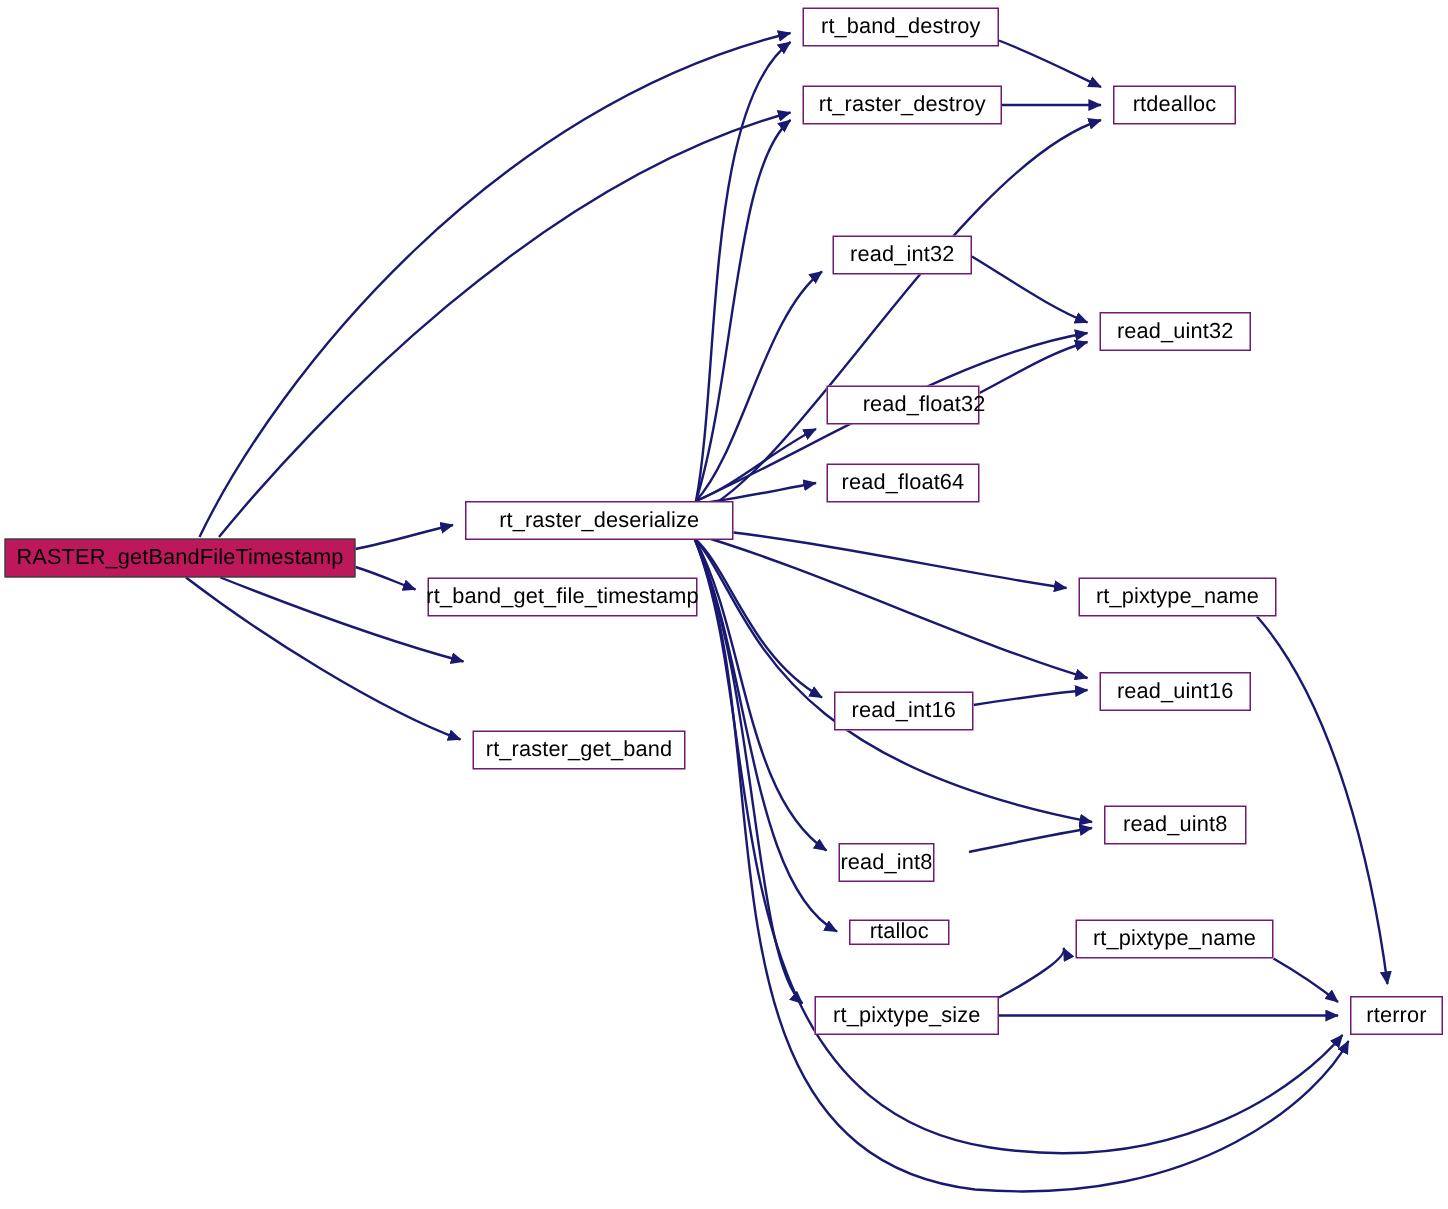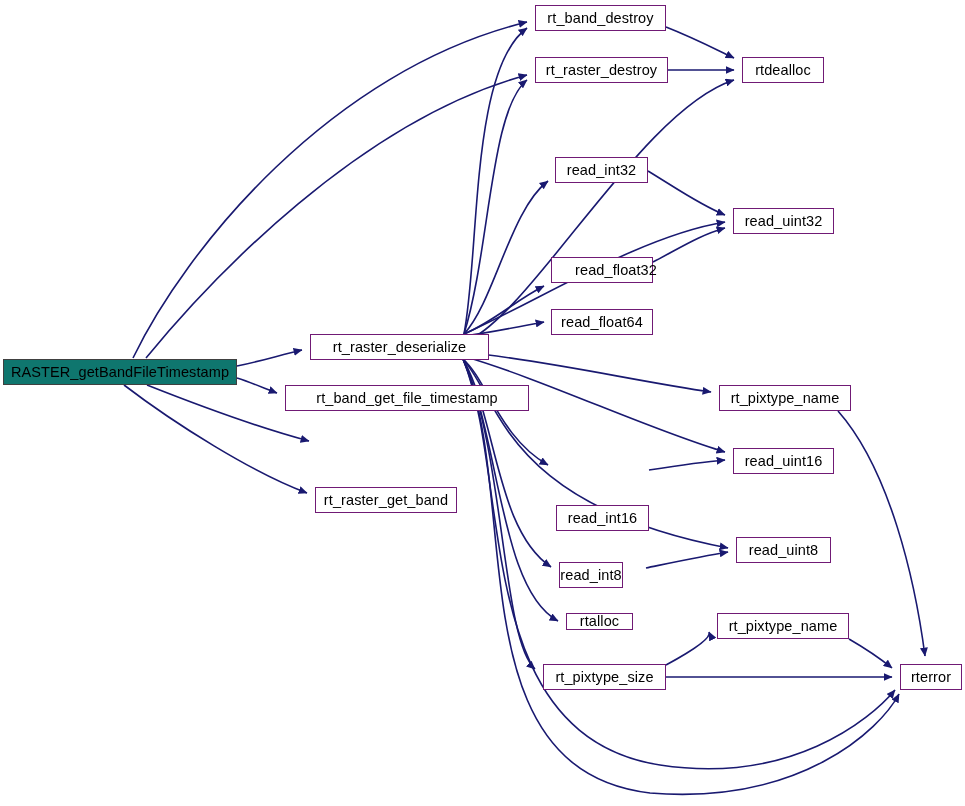--- a/index.html
+++ b/index.html
@@ -33,21 +33,21 @@
     font-size: 14.5px;
     line-height: 1;
     display: flex;
     align-items: center;
     justify-content: center;
     white-space: nowrap;
     letter-spacing: 0.1px;
     z-index: 5;
   }
   .node.highlight {
-    background: #0f766e;
+    background: #be185d;
     border-color: #404040;
   }
 </style>
 </head>
 <body>
 
 <div id="callgraph">
   <svg id="edge-layer" viewBox="0 0 965 806" xmlns="http://www.w3.org/2000/svg">
     <defs>
       <marker id="arrowhead" markerWidth="9" markerHeight="8" refX="8.4" refY="4" orient="auto" markerUnits="userSpaceOnUse">
@@ -131,30 +131,30 @@
     </div>
     <div class="node" style="left: 551px; top: 257px; width: 102px; height: 26px; padding-left: 28px;">
       <span>read_float32</span>
     </div>
     <div class="node" style="left: 551px; top: 309px; width: 102px; height: 26px;">
       <span>read_float64</span>
     </div>
     <div class="node" style="left: 310px; top: 334px; width: 179px; height: 26px;">
       <span>rt_raster_deserialize</span>
     </div>
-    <div class="node" style="left: 285px; top: 385px; width: 244px; height: 26px; align-items: center;">
+    <div class="node" style="left: 285px; top: 385px; width: 180px; height: 26px; align-items: center;">
       <span>rt_band_get_file_timestamp</span>
     </div>
     <div class="node" style="left: 719px; top: 385px; width: 132px; height: 26px;">
       <span>rt_pixtype_name</span>
     </div>
     <div class="node" style="left: 733px; top: 448px; width: 101px; height: 26px;">
       <span>read_uint16</span>
     </div>
-    <div class="node" style="left: 556px; top: 461px; width: 93px; height: 26px; margin-top: 44px;">
+    <div class="node" style="left: 556px; top: 461px; width: 93px; height: 26px;">
       <span>read_int16</span>
     </div>
     <div class="node" style="left: 315px; top: 487px; width: 142px; height: 26px;">
       <span>rt_raster_get_band</span>
     </div>
     <div class="node" style="left: 736px; top: 537px; width: 95px; height: 26px;">
       <span>read_uint8</span>
     </div>
     <div class="node" style="left: 559px; top: 562px; width: 64px; height: 26px;">
       <span>read_int8</span>

